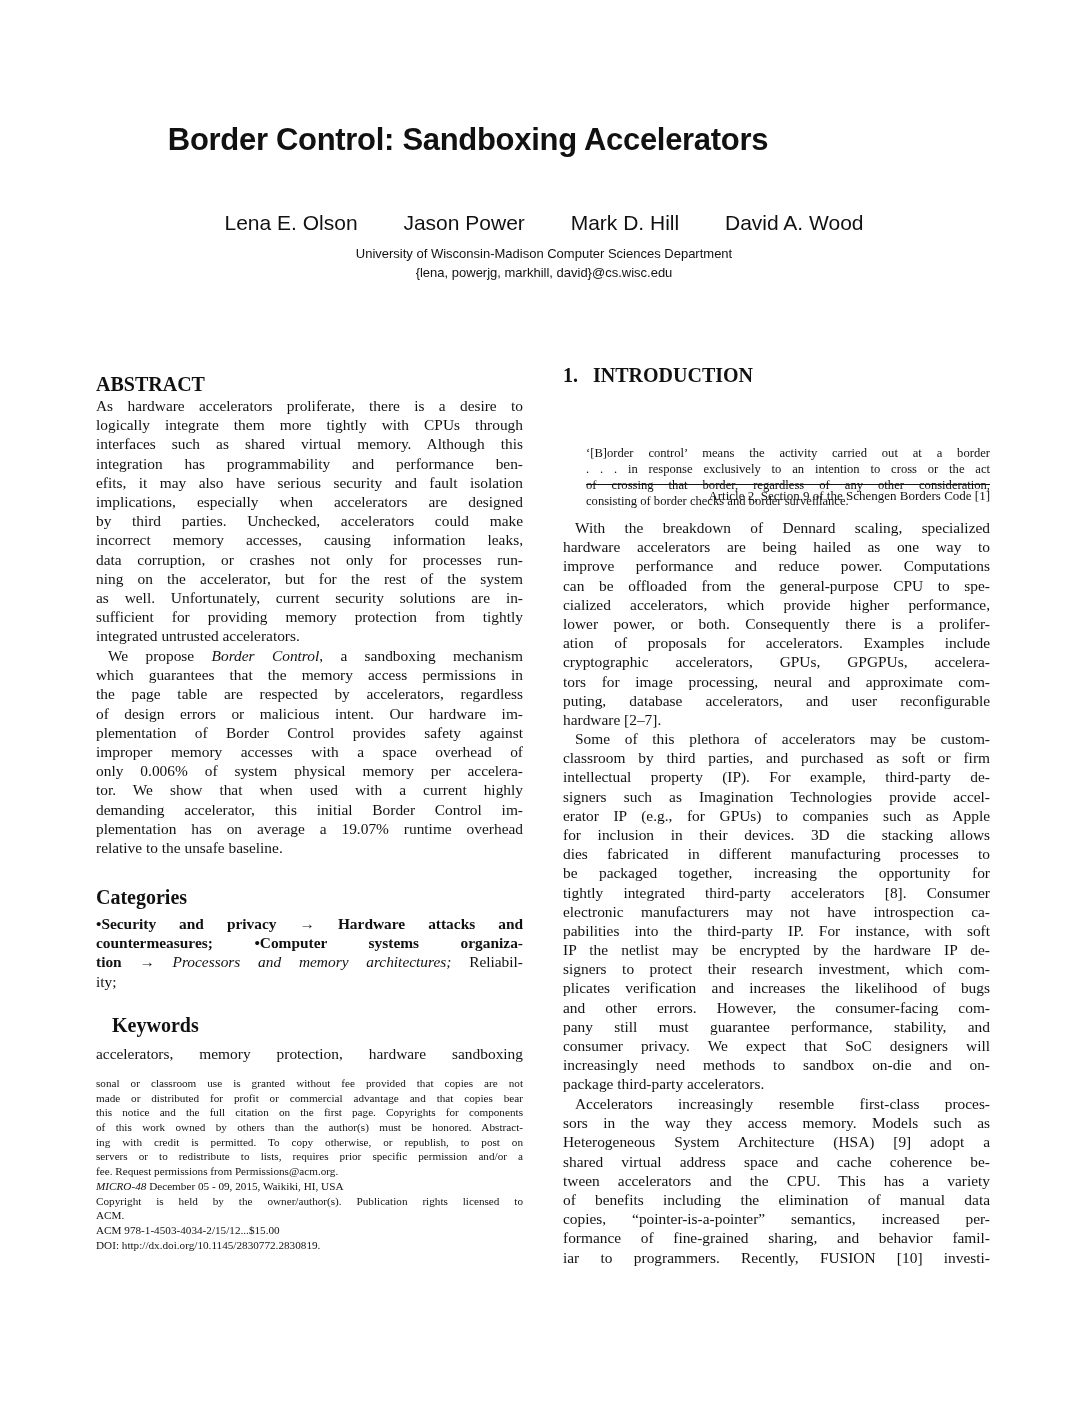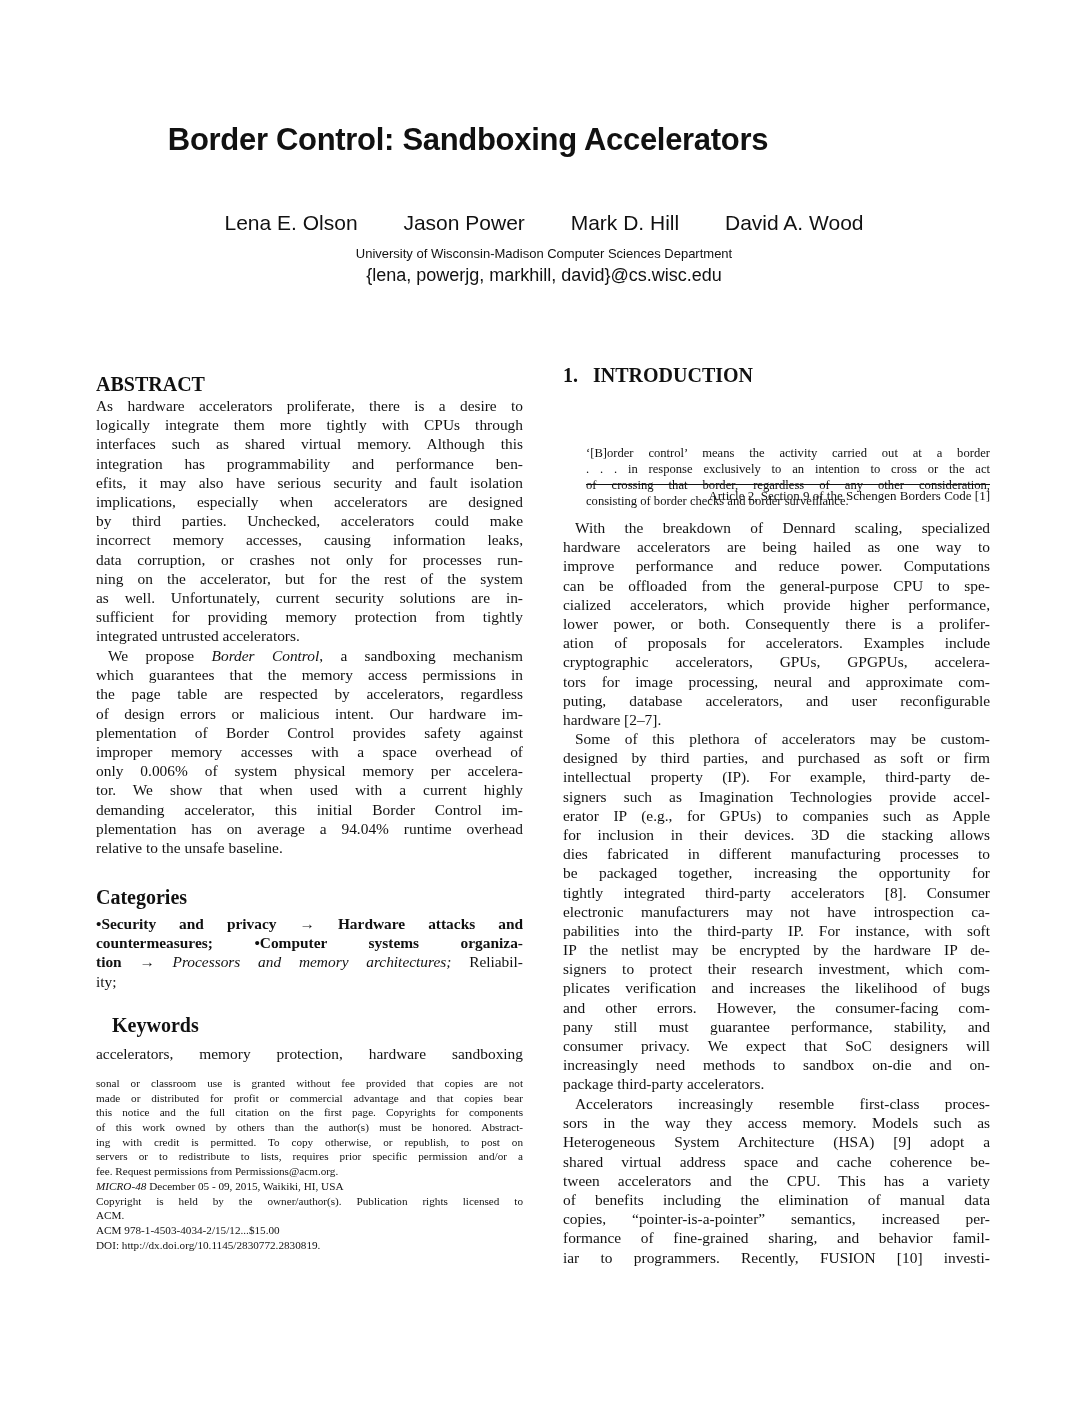--- a/index.html
+++ b/index.html
@@ -3,21 +3,21 @@
 <meta charset="utf-8">
 <style>
   html, body { margin: 0; padding: 0; background: #ffffff; }
   body { width: 1088px; height: 1408px; position: relative; overflow: hidden; color: #111; }
   .sans { font-family: "Liberation Sans", "DejaVu Sans", sans-serif; }
   #title { position: absolute; top: 122px; left: 0; width: 936px; text-align: center;
            font-size: 31px; font-weight: bold; letter-spacing: -0.3px; }
   #authors { position: absolute; top: 211px; left: 0; width: 1088px; text-align: center; font-size: 21px; }
   #authors span { display: inline-block; margin: 0 20px; }
   #affil { position: absolute; top: 246px; left: 0; width: 1088px; text-align: center; font-size: 13px; }
-  #emails { position: absolute; top: 265px; left: 0; width: 1088px; text-align: center; font-size: 18px; }
+  #emails { position: absolute; top: 265px; left: 0; width: 1088px; text-align: center; font-size: 13px; }
 
   .col { position: absolute; width: 427px; }
   #left { left: 96px; top: 364px; }
   #right { left: 563px; top: 364px; }
 
   h2 { margin: 0; font-family: "Liberation Serif", "DejaVu Serif", serif; font-weight: bold; font-size: 20px; }
   .line { display: block; white-space: nowrap; font-family: "Liberation Serif", "DejaVu Serif", serif;
           font-size: 15.4px; line-height: 19.2px; text-align: justify; text-align-last: justify; height: 19.2px; }
   .line.last { text-align-last: left; }
   .line.indent { padding-left: 12px; }
@@ -66,21 +66,21 @@
     <span class="line indent"><span>We propose </span><span class="ital">Border Control</span><span>, a sandboxing mechanism</span></span>
     <div id="abs-p2">
         <span class="line">which guarantees that the memory access permissions in</span>
         <span class="line">the page table are respected by accelerators, regardless</span>
         <span class="line">of design errors or malicious intent. Our hardware im-</span>
         <span class="line">plementation of Border Control provides safety against</span>
         <span class="line">improper memory accesses with a space overhead of</span>
         <span class="line">only 0.006% of system physical memory per accelera-</span>
         <span class="line">tor. We show that when used with a current highly</span>
         <span class="line">demanding accelerator, this initial Border Control im-</span>
-        <span class="line">plementation has on average a 94.04% runtime overhead</span>
+        <span class="line">plementation has on average a 19.07% runtime overhead</span>
         <span class="line last">relative to the unsafe baseline.</span>
       </div>
   </div>
 
   <h2 style="position:absolute;top:522px;left:0;">Categories</h2>
   <div class="para" style="top:550px;">
     <span class="line bold">•Security and privacy → Hardware attacks and</span>
     <span class="line bold">countermeasures; •Computer systems organiza-</span>
     <span class="line"><span class="bold">tion → </span><span class="ital">Processors and memory architectures;</span><span> Reliabil-</span></span>
     <span class="line last">ity;</span>
@@ -129,21 +129,21 @@
       <span class="line">cialized accelerators, which provide higher performance,</span>
       <span class="line">lower power, or both. Consequently there is a prolifer-</span>
       <span class="line">ation of proposals for accelerators. Examples include</span>
       <span class="line">cryptographic accelerators, GPUs, GPGPUs, accelera-</span>
       <span class="line">tors for image processing, neural and approximate com-</span>
       <span class="line">puting, database accelerators, and user reconfigurable</span>
       <span class="line last">hardware [2–7].</span>
     </div>
   <div class="para" style="top:365px;" id="intro-p2">
       <span class="line indent">Some of this plethora of accelerators may be custom-</span>
-      <span class="line">designed by third parties, and purchased as soft or firm</span>
+      <span class="line">classroom by third parties, and purchased as soft or firm</span>
       <span class="line">intellectual property (IP). For example, third-party de-</span>
       <span class="line">signers such as Imagination Technologies provide accel-</span>
       <span class="line">erator IP (e.g., for GPUs) to companies such as Apple</span>
       <span class="line">for inclusion in their devices. 3D die stacking allows</span>
       <span class="line">dies fabricated in different manufacturing processes to</span>
       <span class="line">be packaged together, increasing the opportunity for</span>
       <span class="line">tightly integrated third-party accelerators [8]. Consumer</span>
       <span class="line">electronic manufacturers may not have introspection ca-</span>
       <span class="line">pabilities into the third-party IP. For instance, with soft</span>
       <span class="line">IP the netlist may be encrypted by the hardware IP de-</span>

